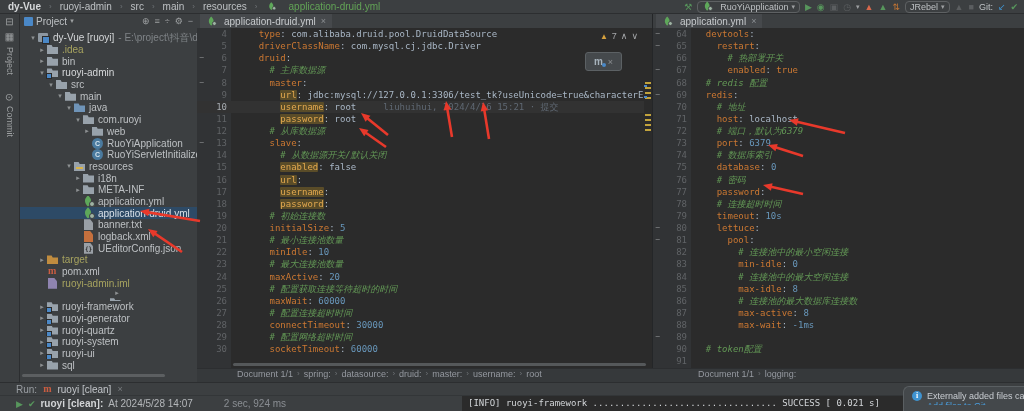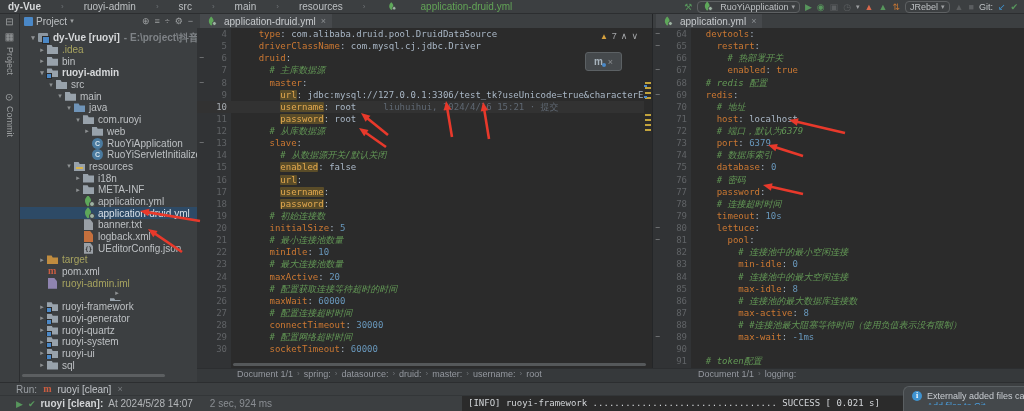--- a/index.html
+++ b/index.html
@@ -10,21 +10,21 @@
   --selection-bg:#2d4a66; --arrow:#e8392b; --warning:#d6a13d; --green:#57965c; --blue:#3f93d0;
   --blame:#5f6873; --console-text:#d2d5d8; --maven:#cb5d41; --spring-green:#62a356;
 }
 *{box-sizing:border-box;margin:0;padding:0}
 html,body{width:1024px;height:411px;overflow:hidden;background:#1e1e1e}
 body{font-family:"Liberation Sans",sans-serif;position:relative}
 .app{position:absolute;left:0;top:0;width:1024px;height:411px;background:var(--editor-bg);overflow:hidden}
 
 
 .topbar{position:absolute;left:0;top:0;width:1024px;height:14px;background:var(--panel-bg);border-bottom:1px solid var(--border);display:flex;align-items:center;font-size:10px;color:var(--text-ui);z-index:5}
-.crumbs{display:flex;align-items:center;padding-left:8px;gap:20px;white-space:nowrap}
+.crumbs{display:flex;align-items:center;padding-left:8px;gap:8px;white-space:nowrap}
 .crumbs .sep{color:#6e7276;font-size:8px}
 .crumbs .root{font-weight:bold;color:#d6d8da}
 .crumbs .file{color:var(--spring-green)}
 .toolbar{margin-left:auto;display:flex;align-items:center;gap:5px;padding-right:6px}
 .tb-ic{font-size:9px;line-height:12px;color:#9da0a2;cursor:default}
 .tb-ic.grn{color:var(--green)} .tb-ic.red{color:#d9684c} .tb-ic.dim{color:#5b5e60}
 .tb-ic.blu{color:var(--blue)} .tb-ic.org{color:#c57633}
 .combo{display:flex;align-items:center;gap:3px;border:1px solid #5e6163;border-radius:4px;height:12px;padding:0 4px;font-size:9px;color:var(--text-ui)}
 .carr{font-size:7px;color:#9da0a2}
 .gitlbl{font-size:9px;color:var(--text-ui)}
@@ -36,21 +36,21 @@
 .vlabel .s-ic{margin:0 0 2px 0}
 
 
 .projpanel{position:absolute;left:20px;top:14px;width:177px;height:368px;background:var(--panel-bg);z-index:3;overflow:hidden}
 .projhead{height:14px;display:flex;align-items:center;font-size:10px;color:var(--text-ui);padding:0 4px;gap:3px}
 .projhead .pico{width:9px;height:9px;background:#4a88c7;border-radius:1px;display:inline-block}
 .projhead .acts{margin-left:auto;display:flex;gap:5px;font-size:9px;color:#9da0a2}
 .tree{position:absolute;left:0;top:18px;right:0;bottom:0;overflow:hidden}
 .trow{height:11.7px;display:flex;align-items:center;font-size:10px;color:#bdc0c3;white-space:nowrap;width:100%;overflow:hidden}
 .trow.sel{background:var(--selection-bg);color:#d8e0e8}
-.trow.bold{font-weight:bold;color:#d6d8da}
+.trow.bold{font-weight:normal;color:#d6d8da}
 .trow.excl{color:#a7a35f}
 .chev{width:10px;flex:none;font-size:7px;color:#8e9193;text-align:center}
 .hint{color:var(--text-dim);margin-left:4px}
 .hsb{position:absolute;height:3px;background:#5c5f61;border-radius:2px;z-index:6}
 
 
 .ic{display:inline-block;position:relative;width:12px;height:11px;margin-right:3px;flex:none}
 .ic.folder::before,.ic.mod::before,.ic.pkg::before,.ic.src::before,.ic.res::before,.ic.ex::before{content:"";position:absolute;left:0;top:1px;width:11px;height:9px;background:#98a2ab;clip-path:polygon(0 0,42% 0,52% 22%,100% 22%,100% 100%,0 100%)}
 .ic.src::before{background:#6f94b8}
 .ic.ex::before{background:#c08c3f}
@@ -113,21 +113,21 @@
 .runtabs{height:13px;display:flex;align-items:center;font-size:10px;color:#9a9ea3;padding-left:16px;gap:6px;border-bottom:1px solid #333638}
 .runtabs .m{color:var(--maven);font:bold 10px/12px "Liberation Serif",serif}
 .runtabs .tname{color:#c2c5c9}
 .runtabs .x{color:#787c7f;font-size:9px}
 .runbody{height:15px;display:flex;align-items:stretch;font-size:10px}
 .runleft{width:462px;display:flex;align-items:center;gap:5px;padding-left:16px;flex:none}
 .runleft .play{color:var(--green);font-size:9px}
 .runleft .chk{color:var(--green);font-size:9px}
 .runleft .bold{color:#d2d4d6;font-weight:bold}
 .runleft .rest{color:#b4b7ba}
-.runleft .dur{color:#8a8e93;margin-left:12px}
+.runleft .dur{color:#8a8e93;margin-left:26px}
 .console{flex:1;background:var(--editor-bg);display:flex;align-items:center;font:9px/15px "DejaVu Sans Mono",monospace;color:var(--console-text);padding-left:6px;white-space:nowrap;overflow:hidden}
 
 
 .notif{position:absolute;right:0;bottom:0;width:121px;height:25px;background:#44484b;border:1px solid #5a5f62;border-right:none;border-bottom:none;border-radius:6px 0 0 0;padding:4px 0 0 8px;z-index:9;overflow:hidden}
 .notif .row{display:flex;align-items:center;gap:5px;white-space:nowrap}
 .notif .info{width:10px;height:10px;border-radius:50%;background:var(--blue);color:#fff;font:bold 8px/10px "Liberation Serif",serif;text-align:center;flex:none}
 .notif .msg{font-size:9px;color:#c8ccd1}
 .notif .link{font-size:9px;color:#4a9fe0;height:4px;overflow:hidden;margin-left:15px}
 
 #arrows{position:absolute;left:0;top:0;width:1024px;height:411px;pointer-events:none;z-index:20}
@@ -682,21 +682,20 @@
         <div class="cline"><span class="sc">    # 连接超时时间</span></div>
         <div class="cline"><span class="sk">    timeout</span><span class="sp">: </span><span class="sn">10s</span></div>
         <div class="cline"><span class="sk">    lettuce</span><span class="sp">:</span></div>
         <div class="cline"><span class="sk">      pool</span><span class="sp">:</span></div>
         <div class="cline"><span class="sc">        # 连接池中的最小空闲连接</span></div>
         <div class="cline"><span class="sk">        min-idle</span><span class="sp">: </span><span class="sn">0</span></div>
         <div class="cline"><span class="sc">        # 连接池中的最大空闲连接</span></div>
         <div class="cline"><span class="sk">        max-idle</span><span class="sp">: </span><span class="sn">8</span></div>
         <div class="cline"><span class="sc">        # 连接池的最大数据库连接数</span></div>
         <div class="cline"><span class="sk">        max-active</span><span class="sp">: </span><span class="sn">8</span></div>
-        <div class="cline"><span class="sc">        # #连接池最大阻塞等待时间（使用负值表示没有限制）</span></div>
         <div class="cline"><span class="sk">        max-wait</span><span class="sp">: </span><span class="sn">-1ms</span></div>
         <div class="cline"></div>
         <div class="cline"><span class="sc">  # token配置</span></div>
       </div>
   </div>
   <div class="bcrumb rt" id="bc-right">
       <span>Document 1/1</span>
       <span class="sep">›</span>
       <span>logging:</span>
     </div>

